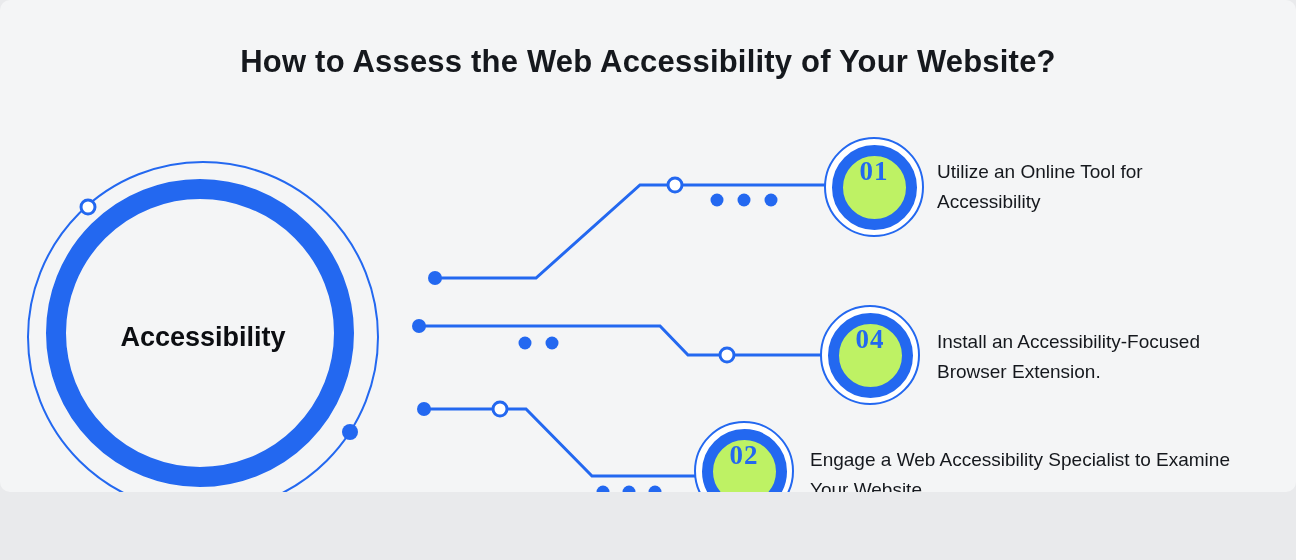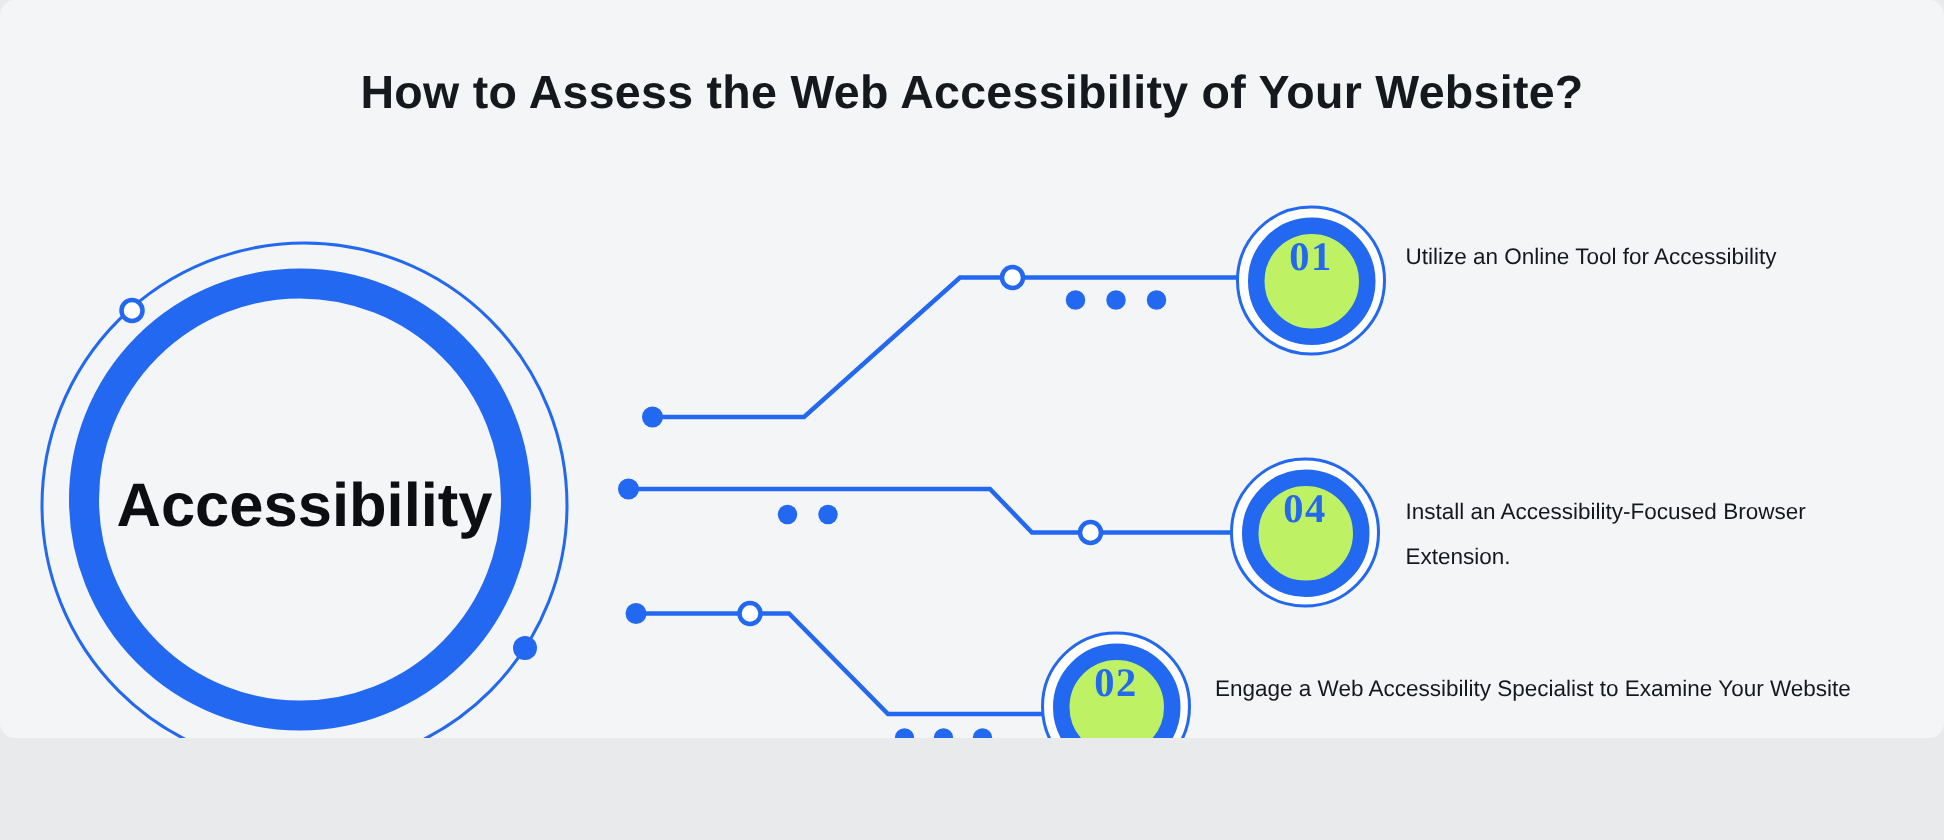--- a/index.html
+++ b/index.html
@@ -42,21 +42,21 @@
   .thin  { fill: none; stroke: var(--accent); stroke-width: 2; }
   .ring  { fill: none; stroke: var(--accent); stroke-width: 20; }
   .dot   { fill: var(--accent); }
   .node-white { fill: #ffffff; stroke: var(--accent); stroke-width: 3; }
 
   .center-label {
     position: absolute;
     left: 203px;
     top: 337px;
     transform: translate(-50%, -50%);
-    font-size: 41px;
+    font-size: 27px;
     font-weight: 600;
     color: #0c0e12;
     white-space: nowrap;
   }
 
   .badge {
     position: absolute;
     width: 100px;
     height: 100px;
     border-radius: 50%;
@@ -79,21 +79,21 @@
   }
   .badge-number {
     color: var(--accent);
     font-size: 27px;
     font-weight: 700;
     letter-spacing: 1px;
   }
 
   .step-text {
     position: absolute;
-    font-size: 15px;
+    font-size: 19px;
     line-height: 30px;
     font-weight: 400;
     color: var(--text);
   }
   .step-text-1 { left: 937px; top: 157px; width: 272px; }
   .step-text-2 { left: 937px; top: 327px; width: 334px; }
   .step-text-3 { left: 810px; top: 445px; width: 432px; }
 </style>
 </head>
 <body>

